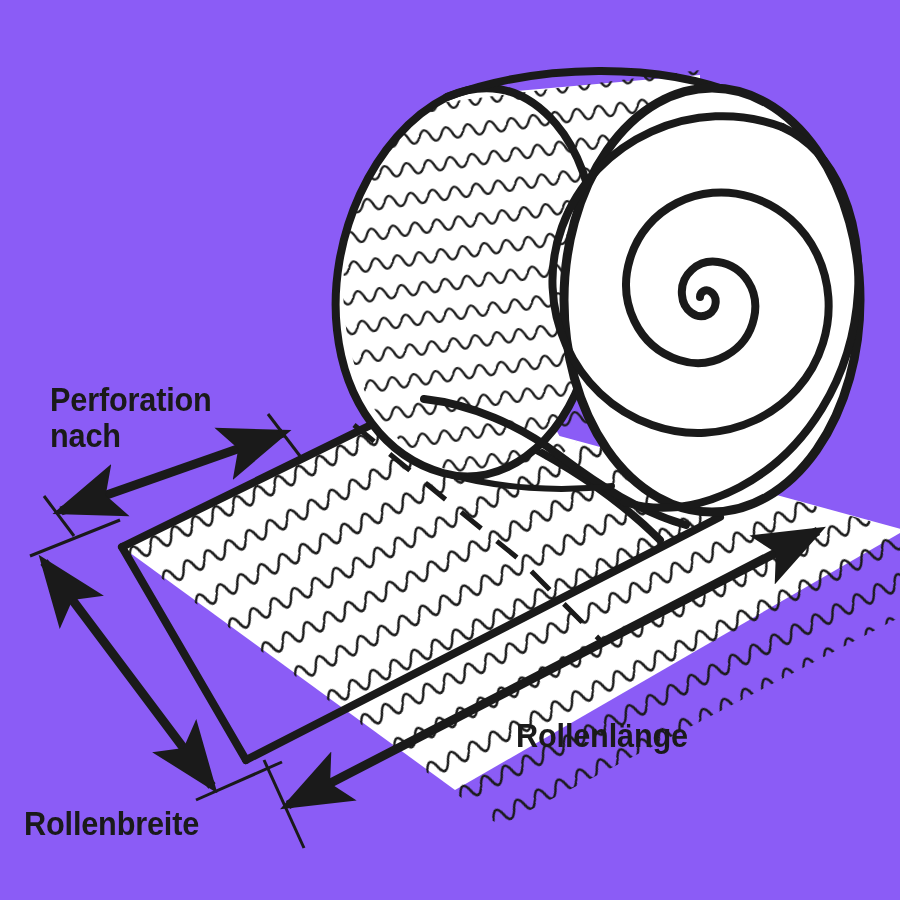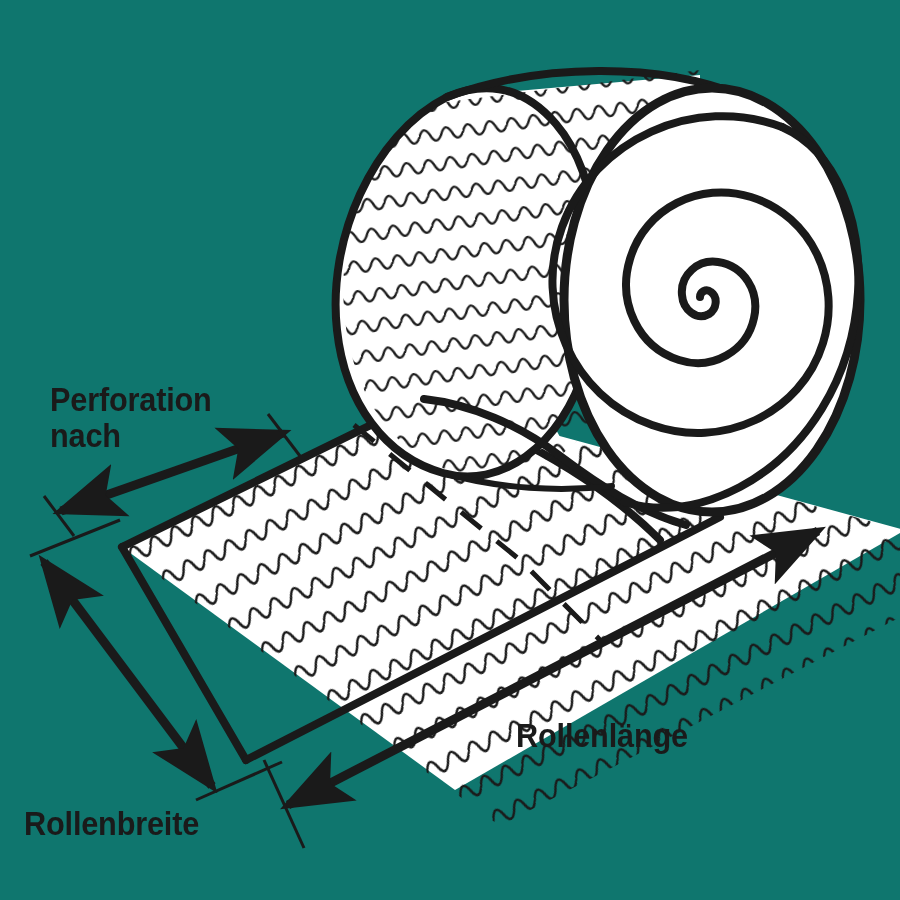--- a/index.html
+++ b/index.html
@@ -4,21 +4,21 @@
 <style>
   html, body {
     margin: 0;
     padding: 0;
     background: #ffffff;
   }
   #stage {
     position: relative;
     width: 900px;
     height: 900px;
-    background: #0f766e;
+    background: #8b5cf6;
     overflow: hidden;
     font-family: "Liberation Sans", sans-serif;
   }
   #diagram {
     position: absolute;
     left: 0;
     top: 0;
     width: 900px;
     height: 900px;
   }

